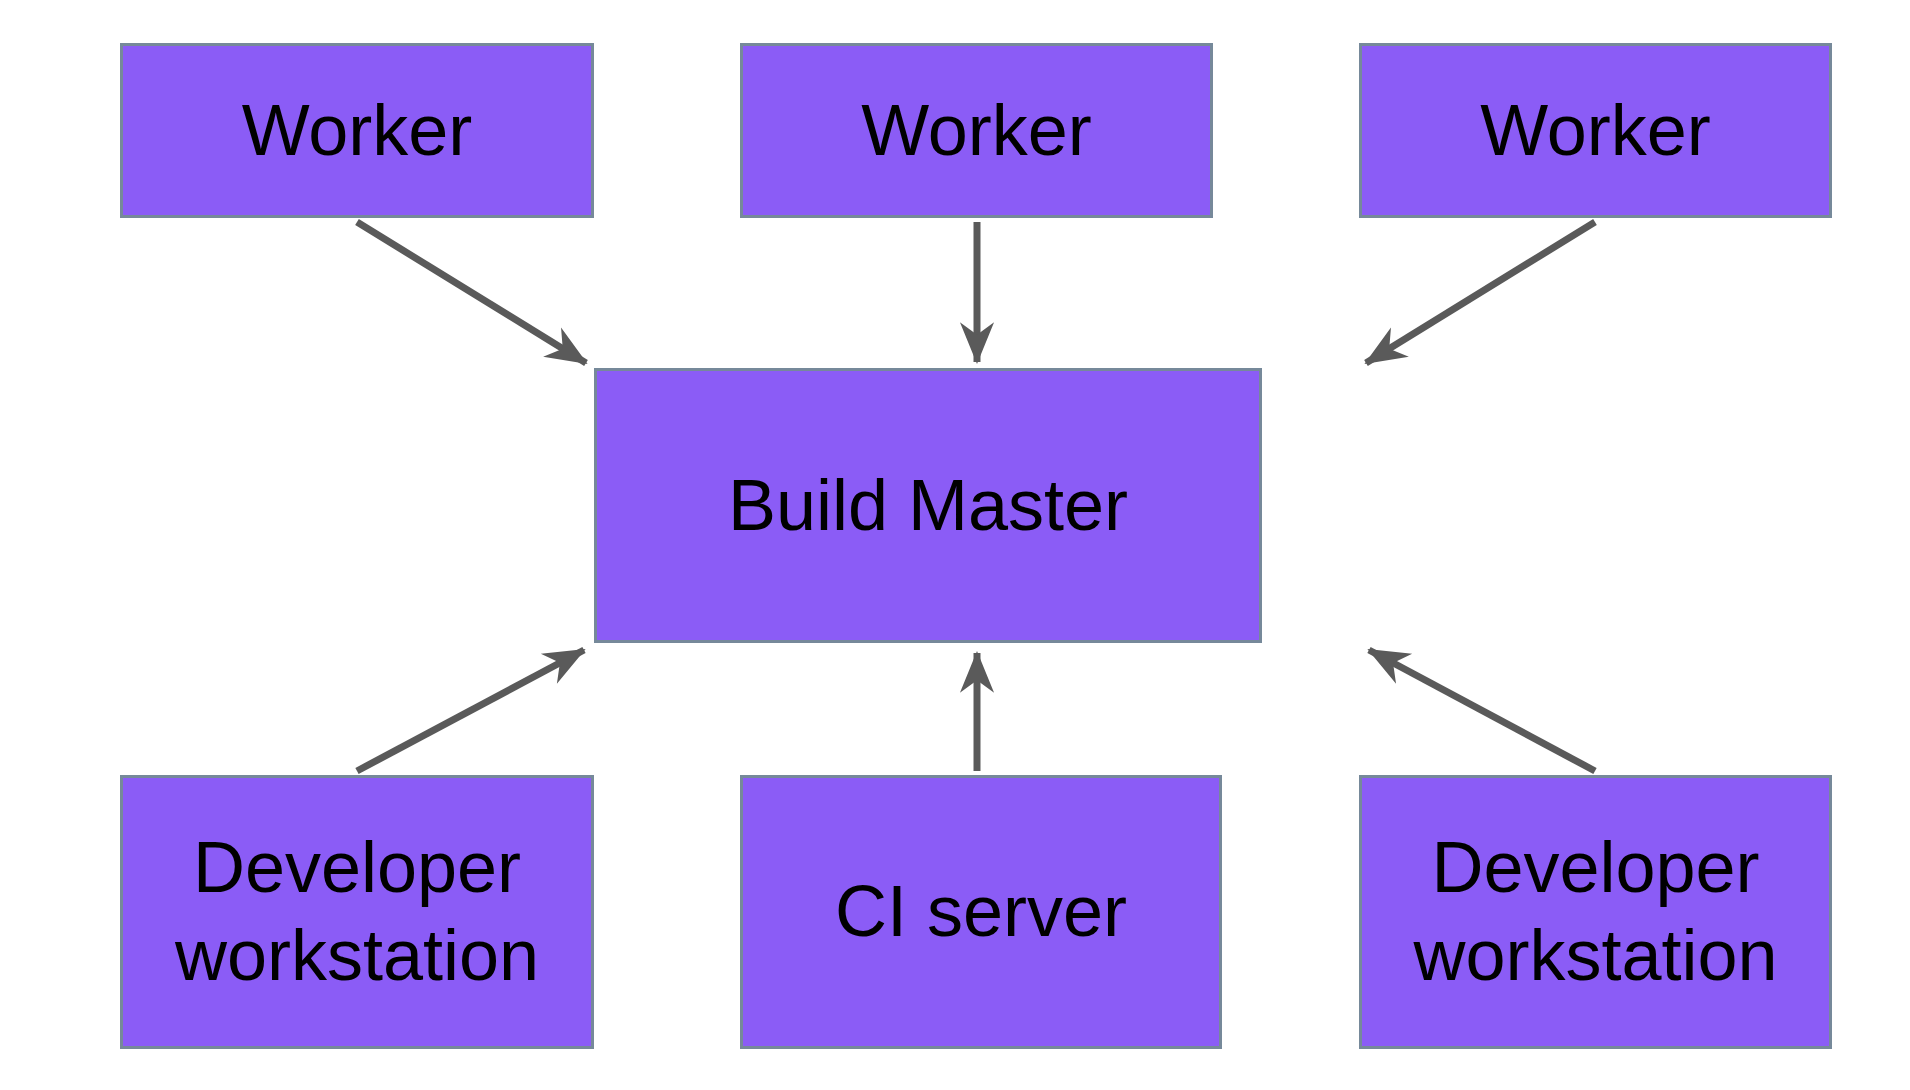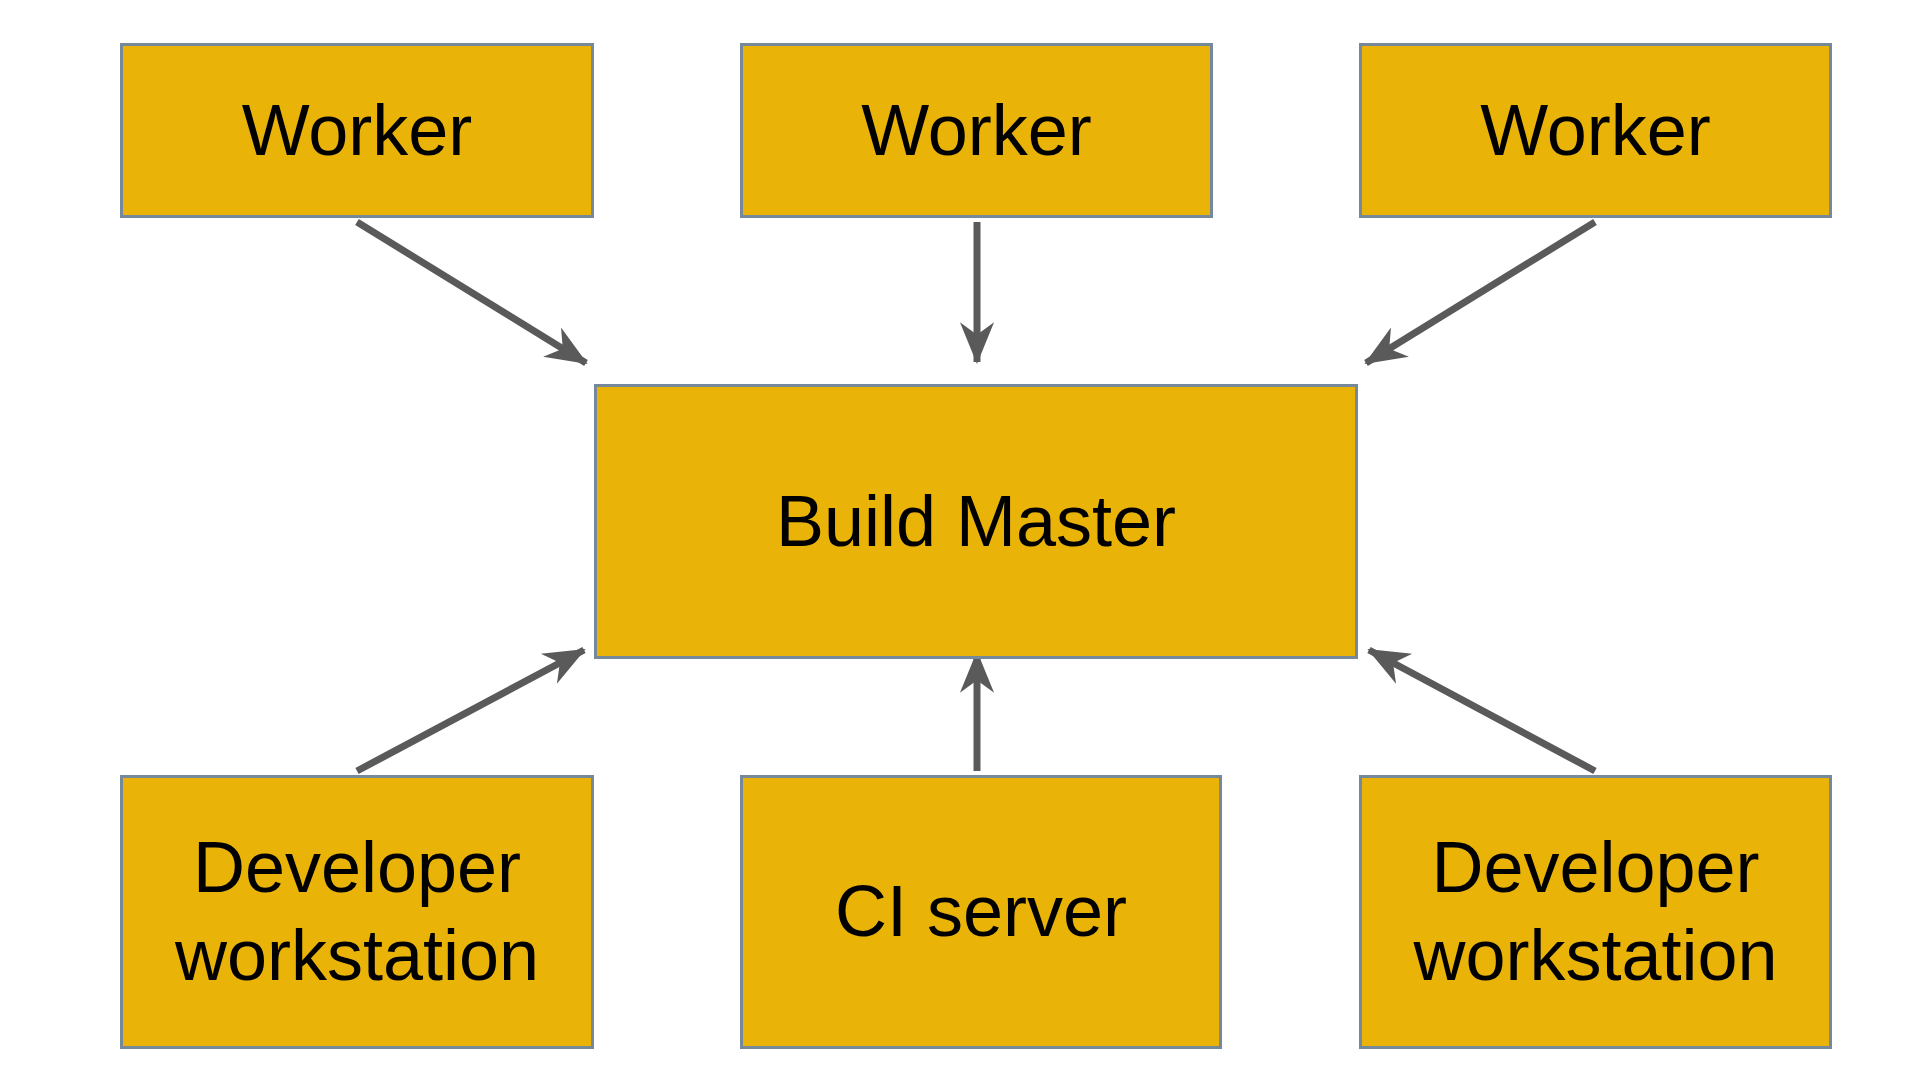--- a/index.html
+++ b/index.html
@@ -18,39 +18,39 @@
   .arrows-layer {
     position: absolute;
     left: 0;
     top: 0;
     width: 1910px;
     height: 1090px;
     pointer-events: none;
   }
   .node {
     position: absolute;
-    background: #eab308;
+    background: #8b5cf6;
     border: 3px solid #76899a;
     box-sizing: border-box;
     display: flex;
     align-items: center;
     justify-content: center;
     text-align: center;
     color: #000000;
     font-size: 72px;
     line-height: 1.22;
   }
   .node .label {
     display: block;
     padding: 0 10px;
   }
   .node-worker-1        { left: 120px;  top: 43px;  width: 474px; height: 175px; }
   .node-worker-2        { left: 740px;  top: 43px;  width: 473px; height: 175px; }
   .node-worker-3        { left: 1359px; top: 43px;  width: 473px; height: 175px; }
-  .node-build-master    { left: 594px;  top: 368px; width: 764px; height: 275px; margin-top: 16px; }
+  .node-build-master    { left: 594px;  top: 368px; width: 668px; height: 275px; }
   .node-dev-left        { left: 120px;  top: 775px; width: 474px; height: 274px; }
   .node-ci-server       { left: 740px;  top: 775px; width: 482px; height: 274px; }
   .node-dev-right       { left: 1359px; top: 775px; width: 473px; height: 274px; }
   .arrow-line {
     stroke: #5a5a5a;
     stroke-width: 7;
     fill: none;
   }
 </style>
 </head>

